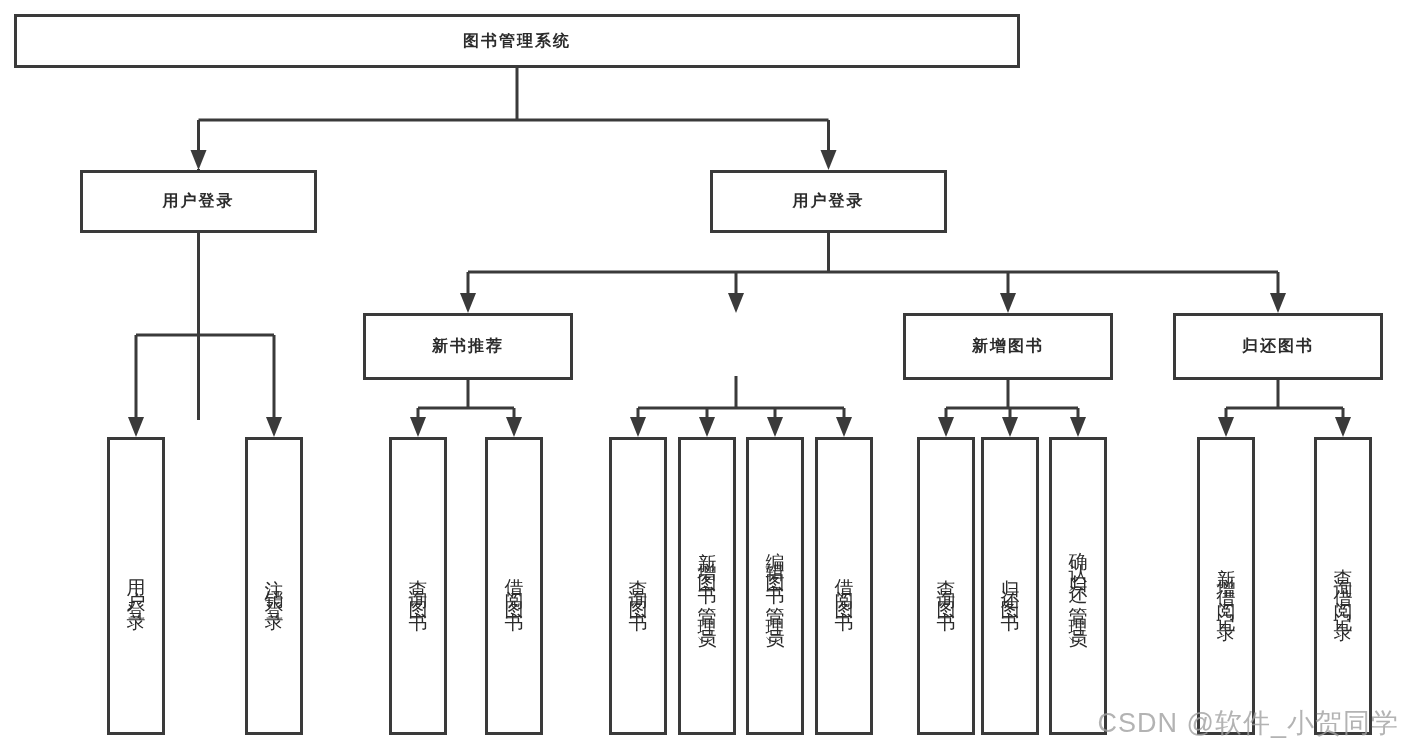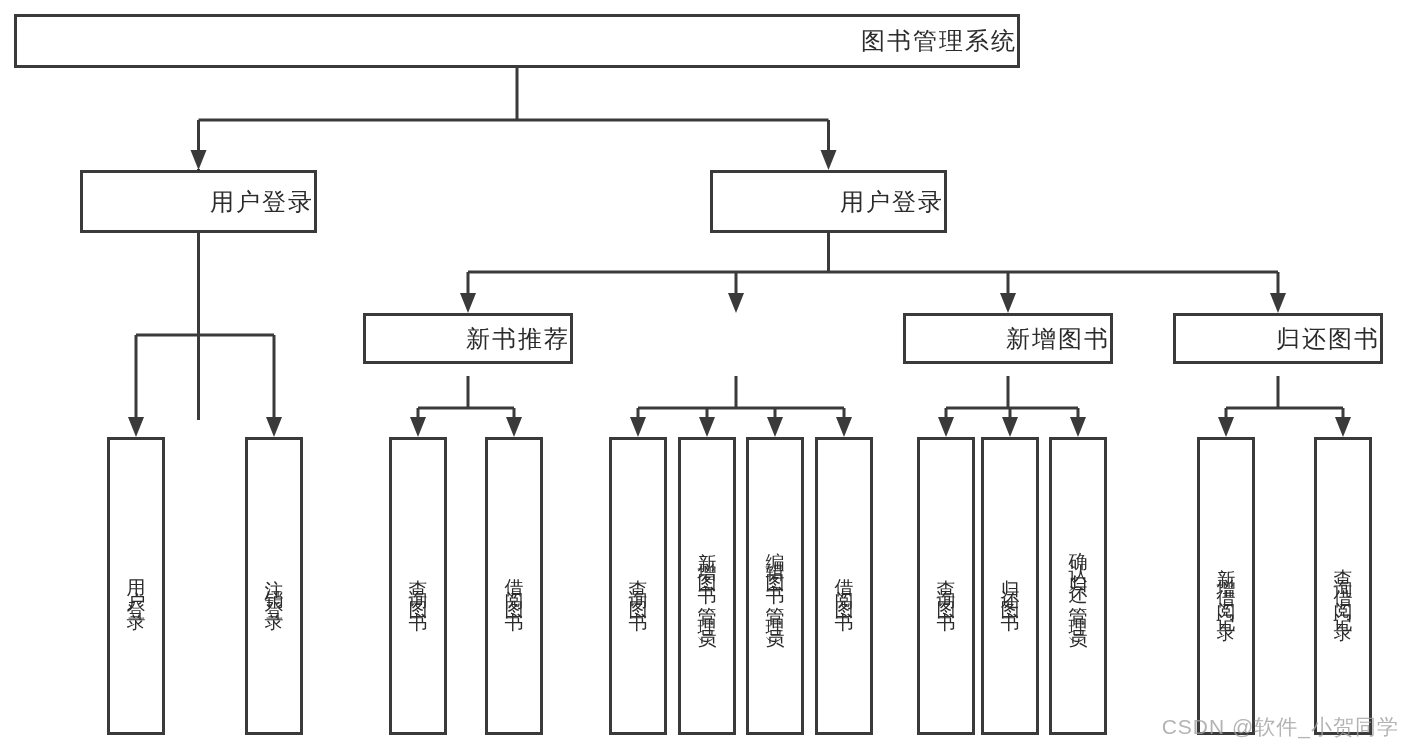--- a/index.html
+++ b/index.html
@@ -18,29 +18,30 @@
     height: 747px;
     z-index: 1;
   }
   .node {
     position: absolute;
     box-sizing: border-box;
     border: 3px solid #3a3a3a;
     background: #ffffff;
     display: flex;
     align-items: center;
-    justify-content: flex-end;
+    justify-content: center;
     color: #2b2b2b;
-    font-size: 24px;
+    font-size: 16px;
     letter-spacing: 2px;
     z-index: 2;
+    font-weight: bold;
   }
   .node-root   { left: 14px;   top: 14px;  width: 1006px; height: 54px; }
   .node-branch { top: 170px;   width: 237px; height: 63px; }
-  .node-group  { top: 313px;   width: 210px; height: 51px; }
+  .node-group  { top: 313px;   width: 210px; height: 67px; }
   .leaf {
     position: absolute;
     box-sizing: border-box;
     top: 437px;
     width: 58px;
     height: 298px;
     border: 3px solid #3a3a3a;
     background: #ffffff;
     display: flex;
     align-items: center;
@@ -52,21 +53,21 @@
     text-orientation: mixed;
     font-size: 19px;
     letter-spacing: 11px;
     color: #2b2b2b;
     white-space: nowrap;
   }
   .watermark {
     position: absolute;
     right: 6px;
     bottom: 6px;
-    font-size: 21px;
+    font-size: 27px;
     color: rgba(160,160,160,0.8);
     letter-spacing: 1px;
     z-index: 5;
     pointer-events: none;
   }
 </style>
 </head>
 <body>
 
 <div class="stage">

